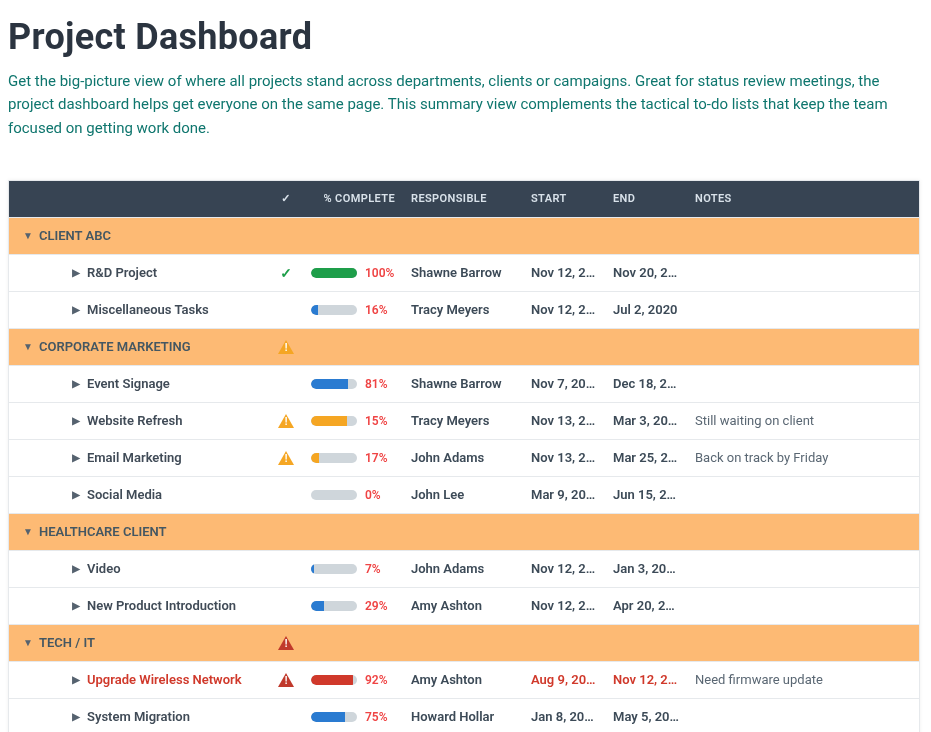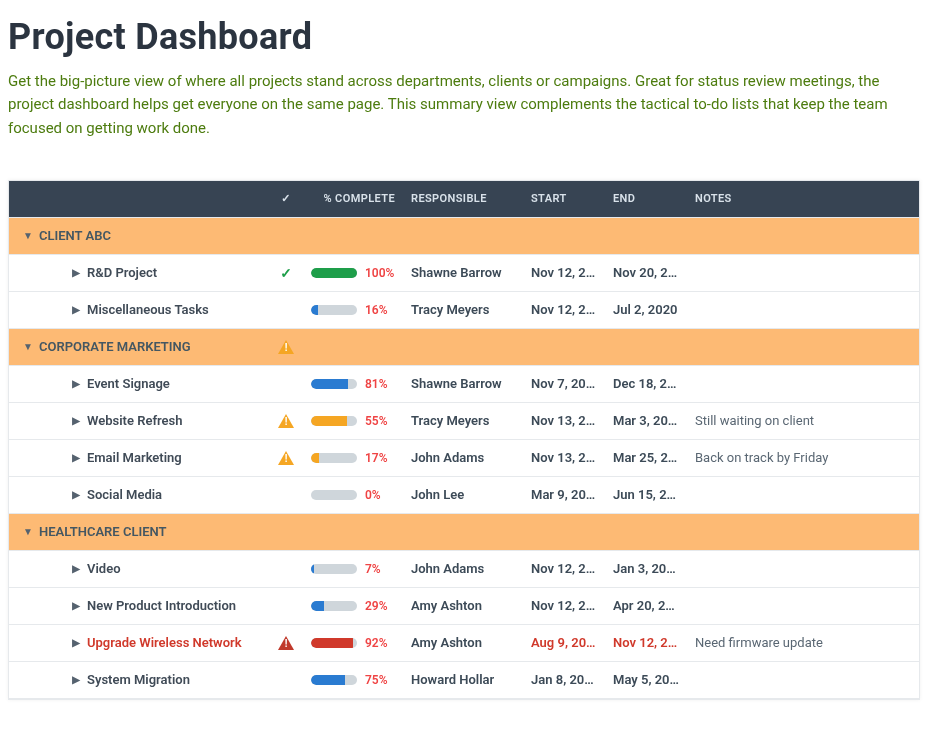--- a/index.html
+++ b/index.html
@@ -13,21 +13,21 @@
   h1.page-title {
     font-size: 36px;
     font-weight: 700;
     color: #2b3440;
     margin: 8px 0 12px 0;
     letter-spacing: 0.3px;
   }
   p.intro {
     font-size: 15px;
     line-height: 1.55;
-    color: #4d7c0f;
+    color: #0f766e;
     max-width: 880px;
     margin-bottom: 40px;
   }
   .dashboard {
     width: 912px;
     border: 1px solid #e6e9ec;
     box-shadow: 0 0 4px rgba(0,0,0,0.06);
     font-size: 13px;
   }
   .row {
@@ -210,21 +210,21 @@
           <span>Website Refresh</span>
         </div>
         <div class="cell status-cell">
           <span class="warn-triangle"></span>
         </div>
         <div class="cell">
           <div class="progress-wrap">
             <div class="progress-bar">
               <div class="progress-fill" style="width:79%;background:#f5a623;"></div>
             </div>
-            <span class="progress-pct">55%</span>
+            <span class="progress-pct">15%</span>
           </div>
         </div>
         <div class="cell responsible">Tracy Meyers</div>
         <div class="cell start">Nov 13, 2019</div>
         <div class="cell end">Mar 3, 2020</div>
         <div class="cell notes">Still waiting on client</div>
       </div>
       <div class="row task-row">
         <div class="cell name">
           <span class="caret right"></span>
@@ -308,20 +308,34 @@
               <div class="progress-fill" style="width:29%;background:#2a7bd1;"></div>
             </div>
             <span class="progress-pct">29%</span>
           </div>
         </div>
         <div class="cell responsible">Amy Ashton</div>
         <div class="cell start">Nov 12, 2019</div>
         <div class="cell end">Apr 20, 2020</div>
         <div class="cell notes"></div>
       </div>
+      <div class="row group-row">
+        <div class="cell name">
+          <span class="caret down"></span>
+          <span>TECH / IT</span>
+        </div>
+        <div class="cell status-cell">
+          <span class="warn-triangle red"></span>
+        </div>
+        <div class="cell"></div>
+        <div class="cell"></div>
+        <div class="cell"></div>
+        <div class="cell"></div>
+        <div class="cell"></div>
+      </div>
       <div class="row task-row">
         <div class="cell name overdue">
           <span class="caret right"></span>
           <span>Upgrade Wireless Network</span>
         </div>
         <div class="cell status-cell">
           <span class="warn-triangle red"></span>
         </div>
         <div class="cell">
           <div class="progress-wrap">

